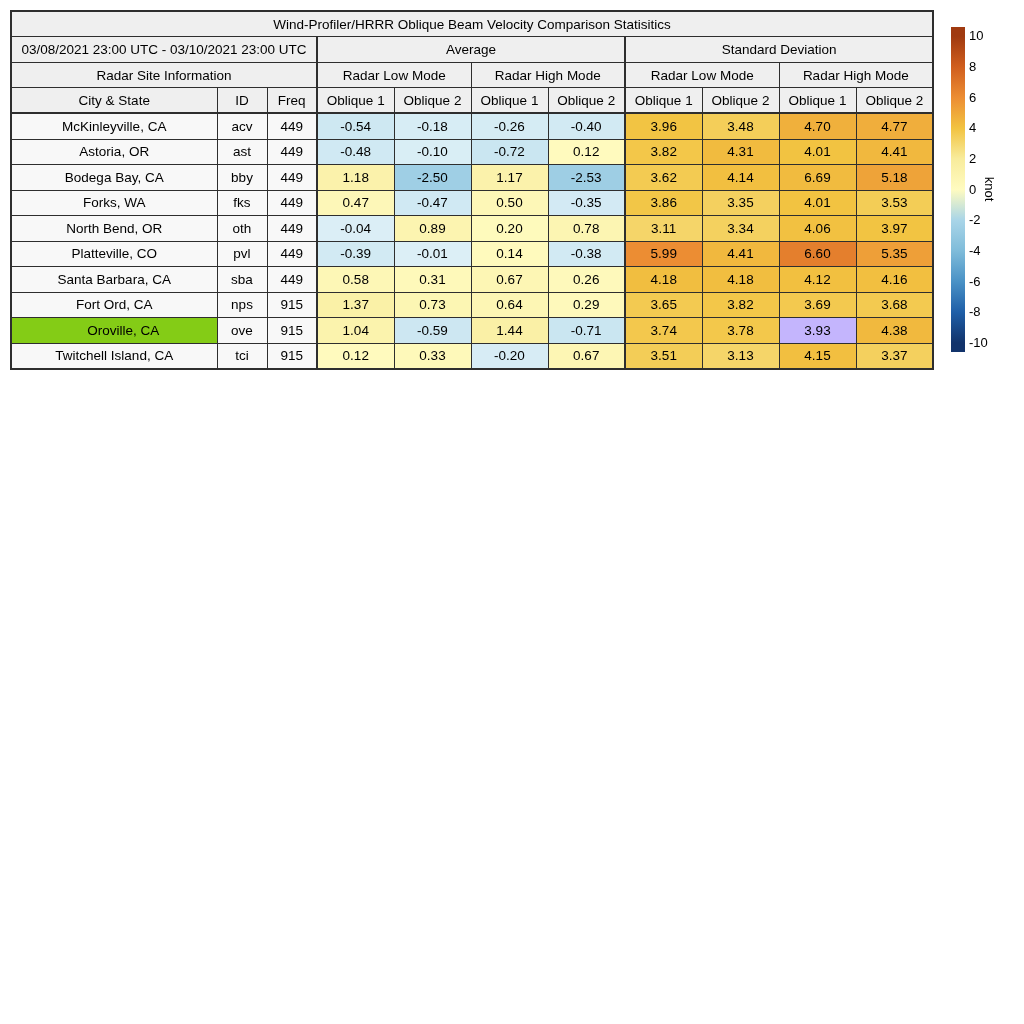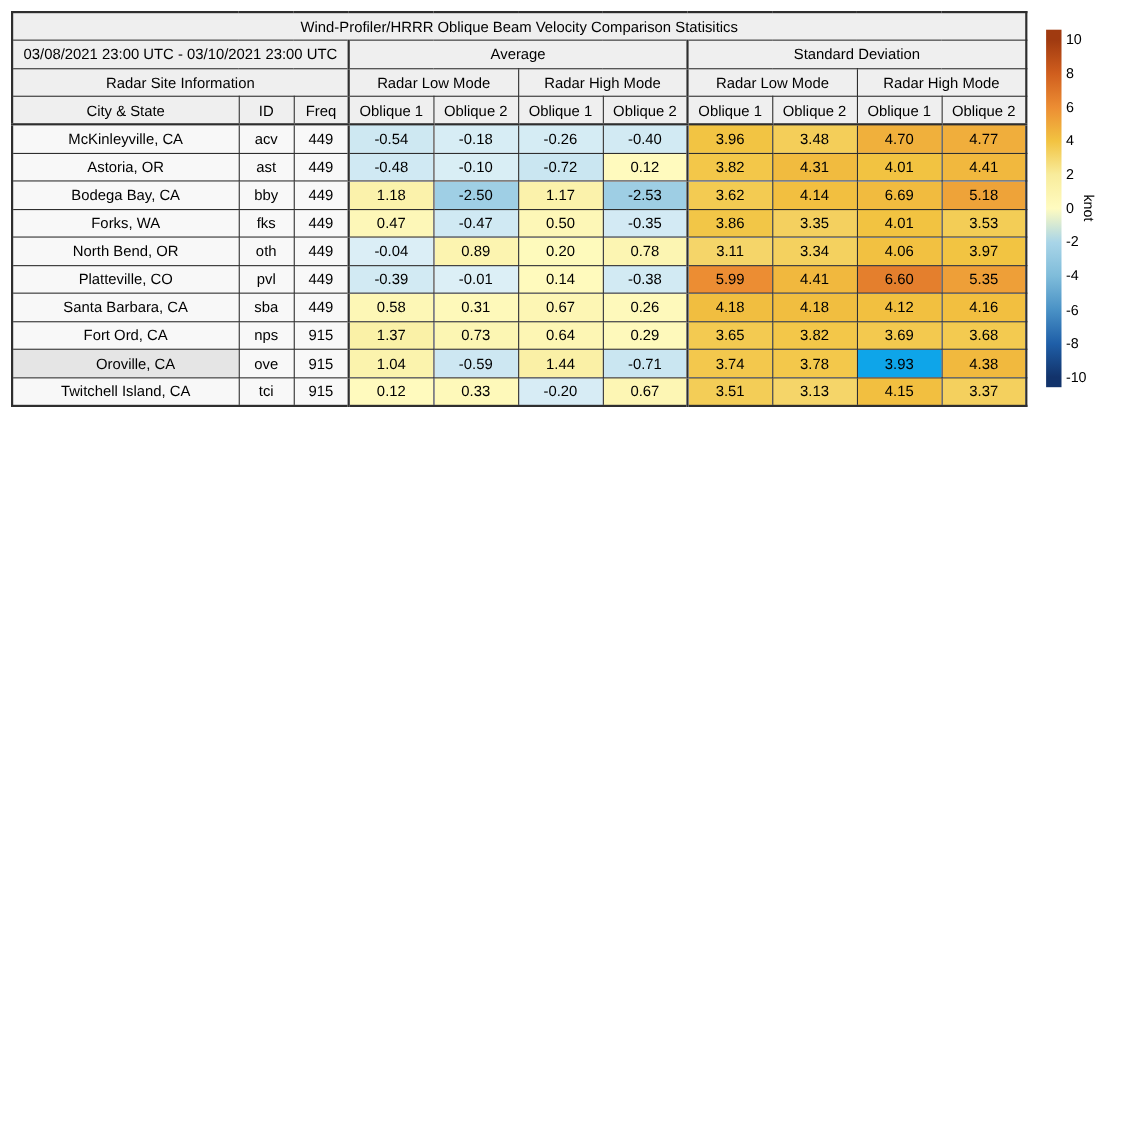--- a/index.html
+++ b/index.html
@@ -214,30 +214,30 @@
           <td class="thickL" style="background: rgb(250, 241, 167);">1.37</td>
           <td style="background: rgb(252, 246, 179);">0.73</td>
           <td style="background: rgb(253, 246, 180);">0.64</td>
           <td style="background: rgb(254, 249, 187);">0.29</td>
           <td class="thickL" style="background: rgb(243, 202, 81);">3.65</td>
           <td style="background: rgb(243, 199, 73);">3.82</td>
           <td style="background: rgb(243, 201, 79);">3.69</td>
           <td style="background: rgb(243, 202, 80);">3.68</td>
         </tr>
         <tr>
-          <td class="sitecell" style="background: #e5e5e5; padding-left: 20px;">Oroville, CA</td>
+          <td class="sitecell" style="background: #84cc16; padding-left: 20px;">Oroville, CA</td>
           <td class="sitecell" style="background: rgb(248, 248, 248);">ove</td>
           <td class="sitecell" style="background: rgb(248, 248, 248);">915</td>
           <td class="thickL" style="background: rgb(251, 243, 173);">1.04</td>
           <td style="background: rgb(205, 231, 242);">-0.59</td>
           <td style="background: rgb(250, 240, 166);">1.44</td>
           <td style="background: rgb(202, 230, 241);">-0.71</td>
           <td class="thickL" style="background: rgb(243, 200, 77);">3.74</td>
           <td style="background: rgb(243, 200, 75);">3.78</td>
-          <td style="background: #0ea5e9; margin-top: 12px;">3.93</td>
+          <td style="background: #c4b5fd; margin-top: 12px;">3.93</td>
           <td style="background: rgb(241, 185, 62);">4.38</td>
         </tr>
         <tr>
           <td class="sitecell" style="background: rgb(248, 248, 248);">Twitchell Island, CA</td>
           <td class="sitecell" style="background: rgb(248, 248, 248);">tci</td>
           <td class="sitecell" style="background: rgb(248, 248, 248);">915</td>
           <td class="thickL" style="background: rgb(255, 250, 190);">0.12</td>
           <td style="background: rgb(254, 249, 186);">0.33</td>
           <td style="background: rgb(215, 236, 245);">-0.20</td>
           <td style="background: rgb(253, 246, 180);">0.67</td>

